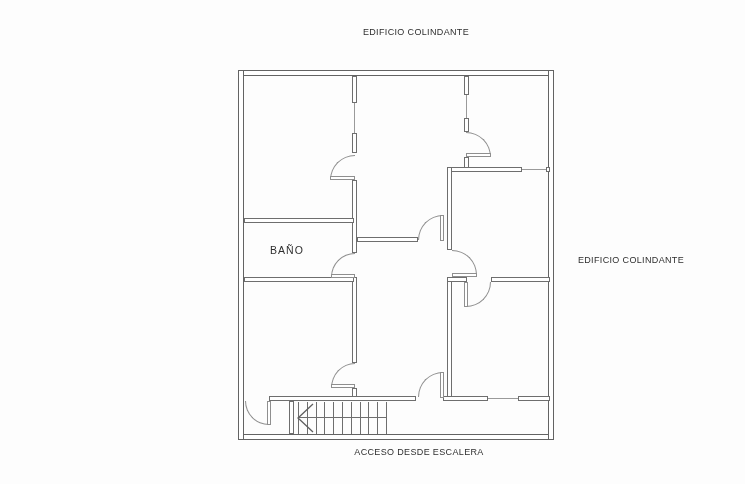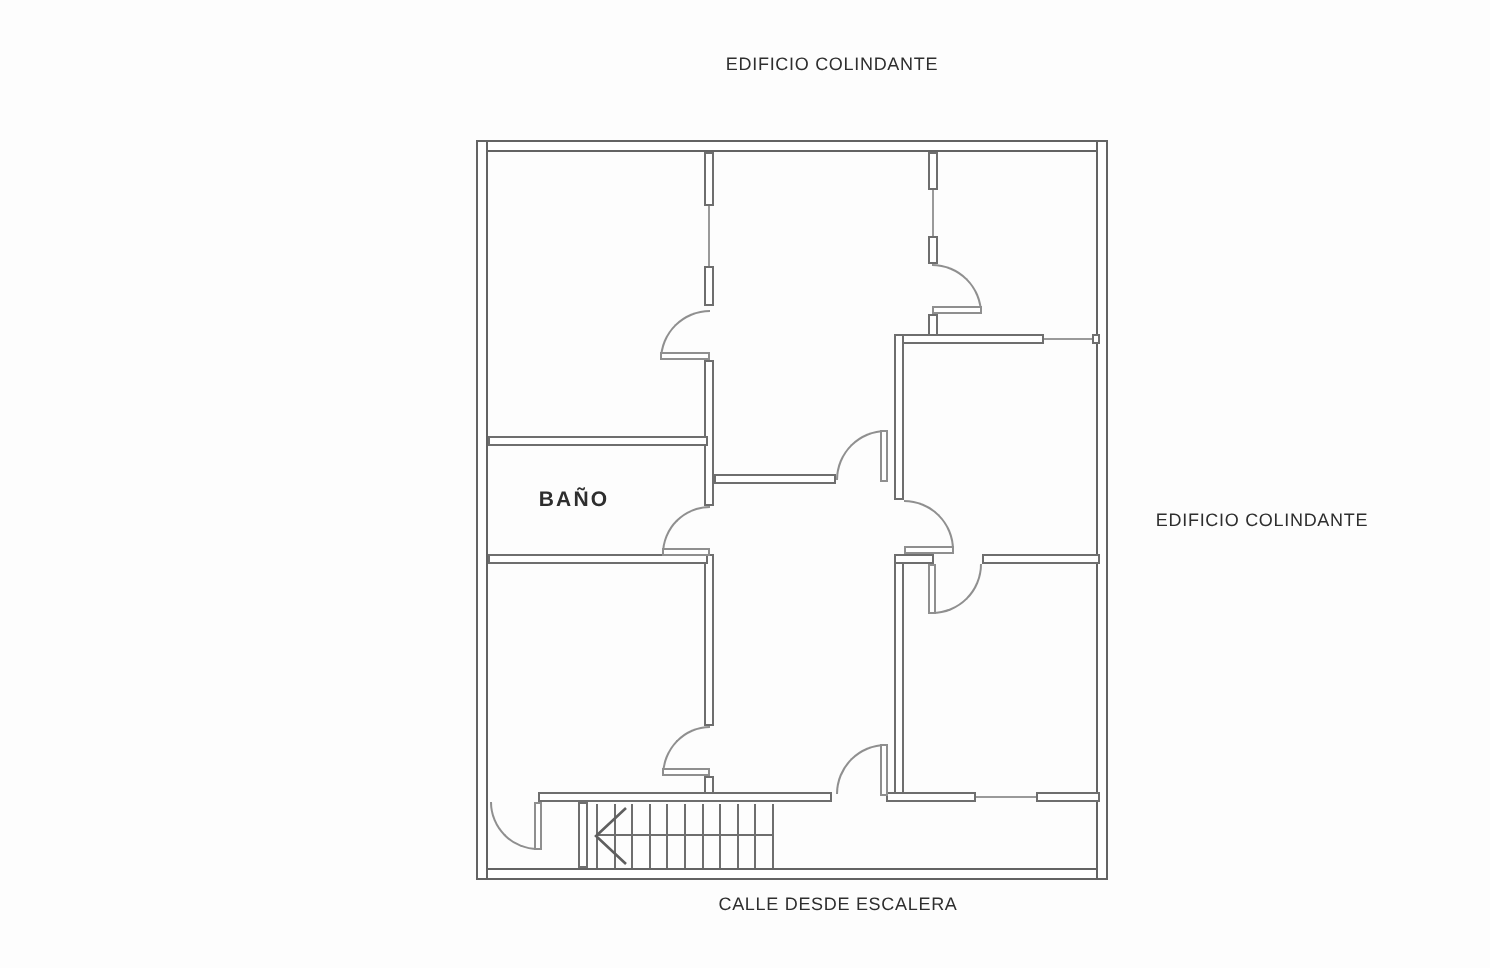--- a/index.html
+++ b/index.html
@@ -9,36 +9,36 @@
   .wall.outer{border-color:var(--wall-outer,#636363);}
   .wline{position:absolute;background:var(--win,#9a9a9a);}
   .leaf{position:absolute;background:#fff;border:1px solid var(--arc,#8f8f8f);box-sizing:border-box;}
   .arc{position:absolute;box-sizing:border-box;border:0 solid var(--arc,#8f8f8f);background:transparent;}
   .arc.tl{border-top-width:1px;border-left-width:1px;border-top-left-radius:100% 100%;}
   .arc.tr{border-top-width:1px;border-right-width:1px;border-top-right-radius:100% 100%;}
   .arc.bl{border-bottom-width:1px;border-left-width:1px;border-bottom-left-radius:100% 100%;}
   .arc.br{border-bottom-width:1px;border-right-width:1px;border-bottom-right-radius:100% 100%;}
   .lbl{position:absolute;font-size:9px;letter-spacing:.35px;color:var(--text,#2e2e2e);
        white-space:nowrap;transform:translateX(-50%);}
-  .room-lbl{position:absolute;font-size:10.5px;font-weight:bold;letter-spacing:1.1px;
+  .room-lbl{position:absolute;font-size:10.5px;font-weight:normal;letter-spacing:1.1px;
        color:var(--text,#2e2e2e);white-space:nowrap;transform:translateX(-50%);}
   .treads{position:absolute;left:298px;top:402px;width:88px;height:32px;
        background:repeating-linear-gradient(to right,var(--wall,#6e6e6e) 0,var(--wall,#6e6e6e) 1px,transparent 1px,transparent 8.8px);
        border-right:1px solid var(--wall,#6e6e6e);}
   .stair-mid{position:absolute;left:298px;top:417px;width:88px;height:1px;background:var(--wall,#6e6e6e);}
   .chev{position:absolute;left:296px;top:403px;}
 </style>
 </head>
 <body>
 
 <div id="stage">
 
   <div class="lbl" style="left:416px;top:27px">EDIFICIO COLINDANTE</div>
   <div class="lbl" style="left:631px;top:255px">EDIFICIO COLINDANTE</div>
-  <div class="lbl" style="left:419px;top:447px">CALLE DESDE ESCALERA</div>
+  <div class="lbl" style="left:419px;top:447px">ACCESO DESDE ESCALERA</div>
   <div class="room-lbl" style="left:287px;top:244px">BAÑO</div>
 
   <div class="wall outer" style="left:238px;top:70px;width:316px;height:6px"></div>
   <div class="wall outer" style="left:238px;top:434px;width:316px;height:6px"></div>
   <div class="wall outer" style="left:238px;top:70px;width:6px;height:370px"></div>
   <div class="wall outer" style="left:548px;top:70px;width:6px;height:370px"></div>
 
   <div class="wall" style="left:352px;top:76px;width:5px;height:27px"></div>
   <div class="wline" style="left:354px;top:103px;width:1px;height:30px"></div>
   <div class="wall" style="left:352px;top:133px;width:5px;height:20px"></div>

